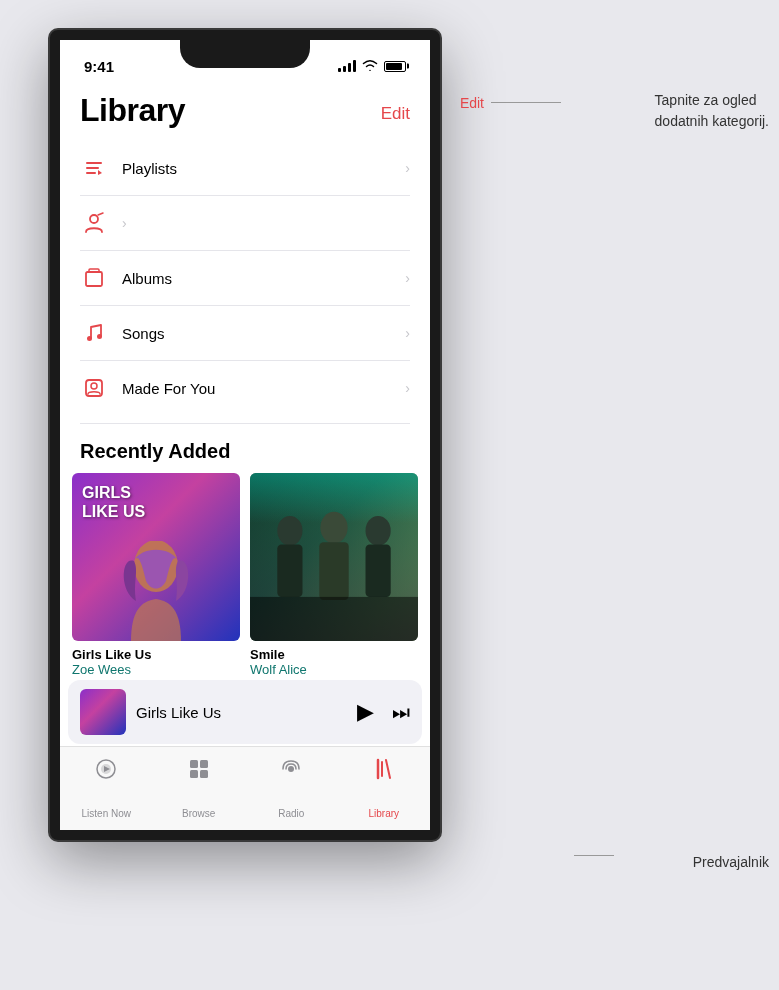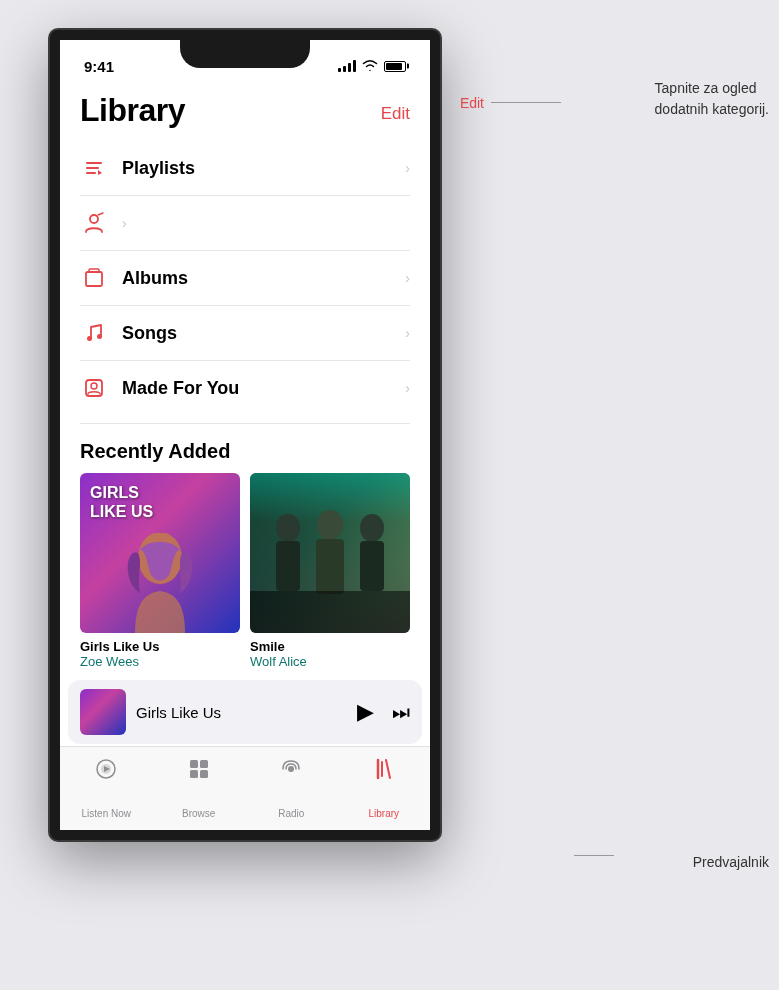--- a/index.html
+++ b/index.html
@@ -32,21 +32,21 @@
     .annotation-line-edit {
       position: absolute;
       top: 102px;
       right: 218px;
       width: 70px;
       height: 1px;
       background: #999;
     }
     .annotation-text-right {
       position: absolute;
-      top: 78px;
+      top: 90px;
       right: 10px;
       font-size: 14px;
       color: #333;
       text-align: left;
       line-height: 1.5;
     }
     .annotation-predvajalnik {
       position: absolute;
       bottom: 120px;
       right: 10px;
@@ -203,40 +203,40 @@
       height: 28px;
       display: flex;
       align-items: center;
       justify-content: center;
       margin-right: 14px;
       color: #e5474b;
       font-size: 18px;
     }
     .menu-label {
       flex: 1;
-      font-size: 18px;
-      color: #000;
-      font-weight: 700;
+      font-size: 15px;
+      color: #000;
+      font-weight: 400;
     }
     .menu-chevron {
       color: #c7c7cc;
       font-size: 14px;
     }
 
     
     .section-title {
       font-size: 20px;
       font-weight: 700;
       color: #000;
       padding: 16px 20px 10px;
     }
     .albums-grid {
       display: flex;
       gap: 10px;
-      padding: 0 20px;
+      padding: 0 12px;
     }
     .album-item {
       flex: 1;
     }
     .album-cover {
       width: 100%;
       aspect-ratio: 1;
       border-radius: 6px;
       overflow: hidden;
       margin-bottom: 6px;

